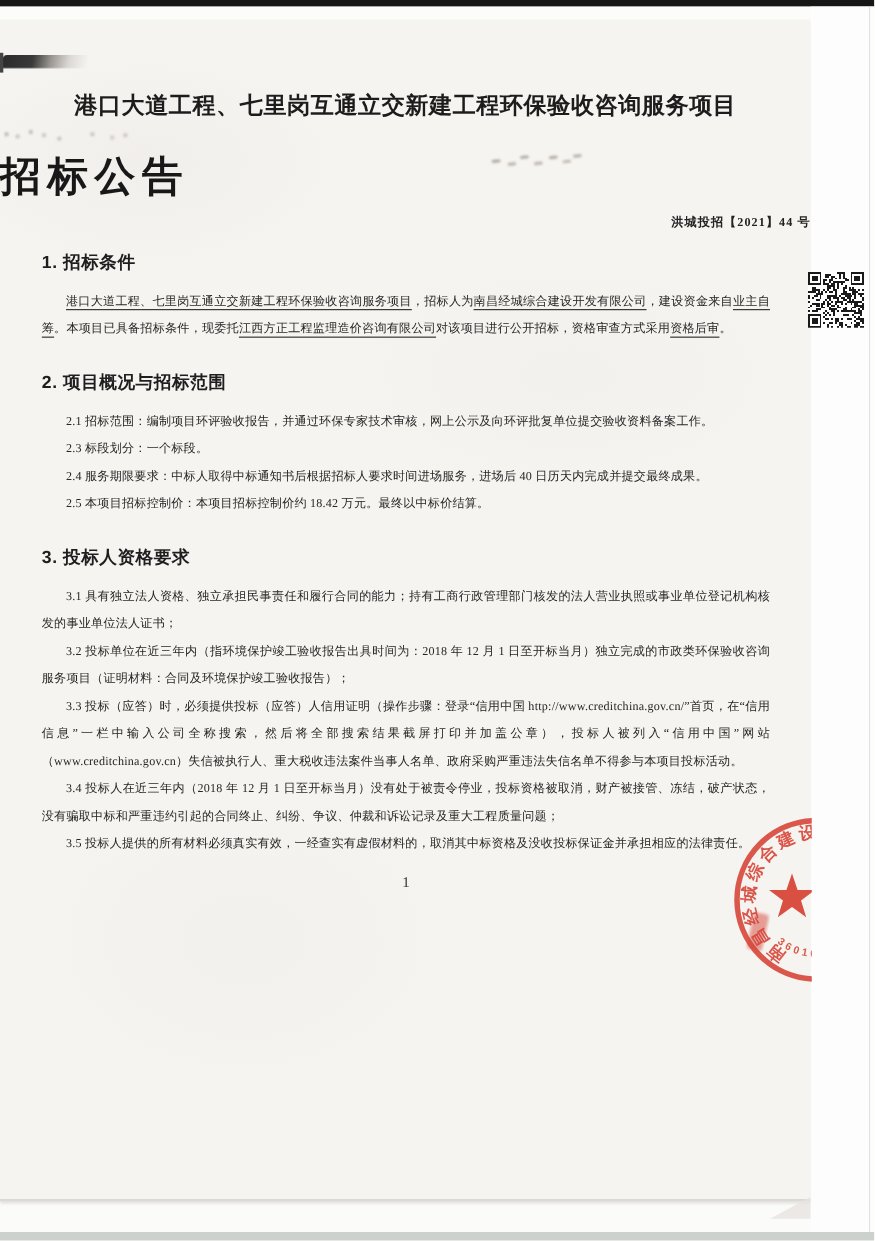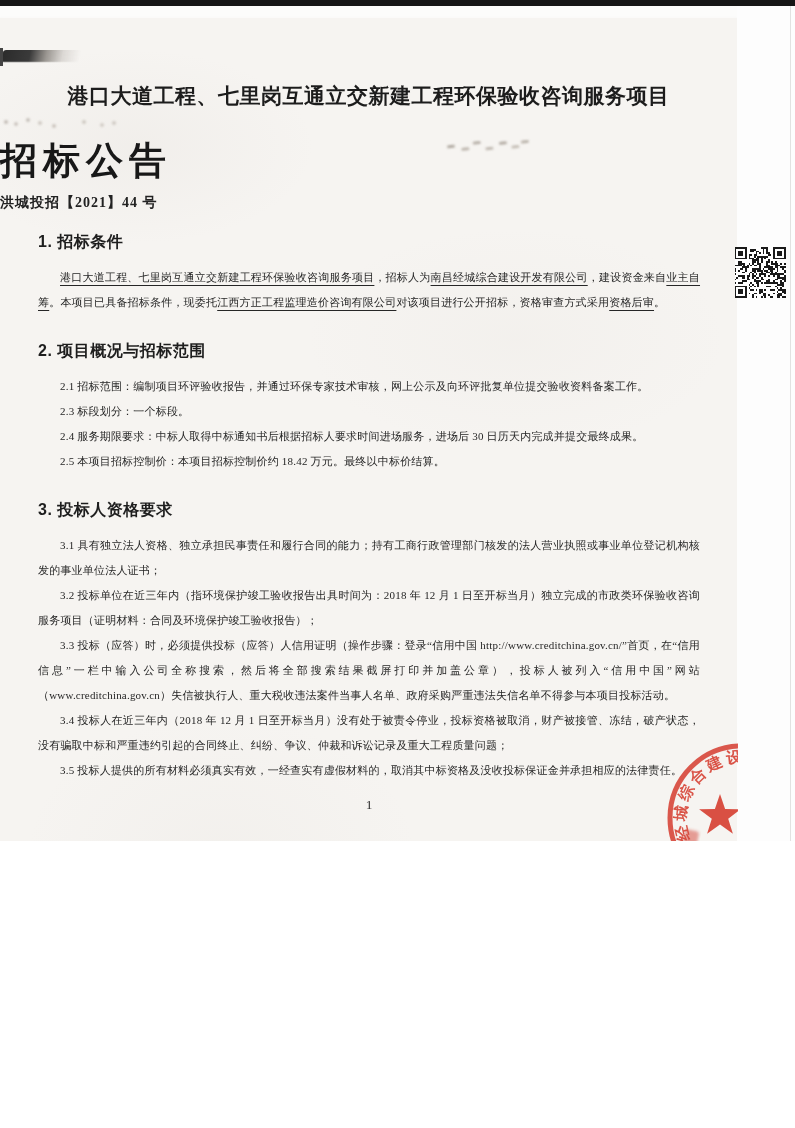--- a/index.html
+++ b/index.html
@@ -1,17 +1,17 @@
 <!DOCTYPE html>
 <html><head>
 <meta charset="utf-8">
 <style>
   html,body{margin:0;padding:0;background:#ffffff;}
   #stage{
-    position:relative;width:795px;height:841px;overflow:hidden;
+    position:relative;width:795px;height:1128px;overflow:hidden;
     font-family:"Liberation Serif", serif;background:#fbfbfa;
   }
   
   .top-black-bar{position:absolute;left:0;top:0;width:795px;height:6px;background:#161616;}
   
   .bottom-gray-bar{position:absolute;left:0;top:1120px;width:795px;height:8px;background:#ccd1cd;}
   
   .paper{
     position:absolute;left:0;top:18px;width:737px;height:1072px;
     background:
@@ -54,22 +54,22 @@
   .doc-title{
     margin:64px 30px 0 30px;text-align:center;
     font-family:"Liberation Sans", sans-serif;font-weight:bold;
     font-size:21px;color:#1c1c1c;letter-spacing:.5px;
   }
   .doc-subtitle{
     margin:26px 0 0 0;text-align:left;font-weight:bold;
     font-size:37px;color:#181818;letter-spacing:6px;
   }
   .doc-number{
-    margin:8px 0 0 0;text-align:left;font-weight:bold;
-    font-size:14px;color:#222;letter-spacing:1px;
+    margin:8px 0 0 0;text-align:right;font-weight:bold;
+    font-size:11px;color:#222;letter-spacing:1px;
   }
   .content{padding:0 37px 0 38px;}
   .sec-heading{
     margin:26px 0 12px 0;font-family:Liberation Sans, sans-serif;
     font-weight:bold;font-size:16px;color:#1e1e1e;letter-spacing:.5px;
   }
   .sec-heading.first{margin-top:20px;}
   .body-p{
     margin:0;text-indent:2em;text-align:justify;
     font-size:11px;line-height:25px;color:#262626;letter-spacing:.2px;
@@ -97,21 +97,21 @@
     <div class="content">
       <h3 class="sec-heading first">1. 招标条件</h3>
       <div>
           <p class="body-p"><span class="u">港口大道工程、七里岗互通立交新建工程环保验收咨询服务项目</span><span>，招标人为</span><span class="u">南昌经城综合建设开发有限公司</span><span>，建设资金来自</span><span class="u">业主自筹</span><span>。本项目已具备招标条件，现委托</span><span class="u">江西方正工程监理造价咨询有限公司</span><span>对该项目进行公开招标，资格审查方式采用</span><span class="u">资格后审</span><span>。</span></p>
         </div>
 
       <h3 class="sec-heading">2. 项目概况与招标范围</h3>
       <div>
           <p class="body-p"><span>2.1 招标范围：编制项目环评验收报告，并通过环保专家技术审核，网上公示及向环评批复单位提交验收资料备案工作。</span></p>
           <p class="body-p"><span>2.3 标段划分：一个标段。</span></p>
-          <p class="body-p"><span>2.4 服务期限要求：中标人取得中标通知书后根据招标人要求时间进场服务，进场后 30 日历天内完成并提交最终成果。</span></p>
+          <p class="body-p"><span>2.4 服务期限要求：中标人取得中标通知书后根据招标人要求时间进场服务，进场后 40 日历天内完成并提交最终成果。</span></p>
           <p class="body-p"><span>2.5 本项目招标控制价：本项目招标控制价约 18.42 万元。最终以中标价结算。</span></p>
         </div>
 
       <h3 class="sec-heading">3. 投标人资格要求</h3>
       <div>
           <p class="body-p"><span>3.1 具有独立法人资格、独立承担民事责任和履行合同的能力；持有工商行政管理部门核发的法人营业执照或事业单位登记机构核发的事业单位法人证书；</span></p>
           <p class="body-p"><span>3.2 投标单位在近三年内（指环境保护竣工验收报告出具时间为：2018 年 12 月 1 日至开标当月）独立完成的市政类环保验收咨询服务项目（证明材料：合同及环境保护竣工验收报告）；</span></p>
           <p class="body-p"><span>3.3 投标（应答）时，必须提供投标（应答）人信用证明（操作步骤：登录“信用中国 http://www.creditchina.gov.cn/”首页，在“信用信息”一栏中输入公司全称搜索，然后将全部搜索结果截屏打印并加盖公章），投标人被列入“信用中国”网站（www.creditchina.gov.cn）失信被执行人、重大税收违法案件当事人名单、政府采购严重违法失信名单不得参与本项目投标活动。</span></p>
           <p class="body-p"><span>3.4 投标人在近三年内（2018 年 12 月 1 日至开标当月）没有处于被责令停业，投标资格被取消，财产被接管、冻结，破产状态，没有骗取中标和严重违约引起的合同终止、纠纷、争议、仲裁和诉讼记录及重大工程质量问题；</span></p>
           <p class="body-p"><span>3.5 投标人提供的所有材料必须真实有效，一经查实有虚假材料的，取消其中标资格及没收投标保证金并承担相应的法律责任。</span></p>

